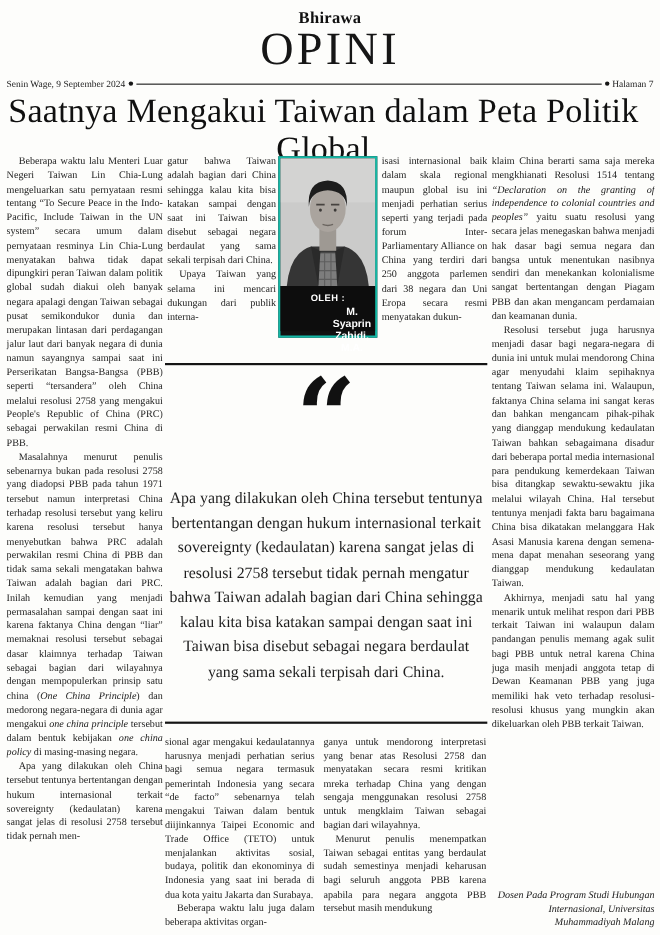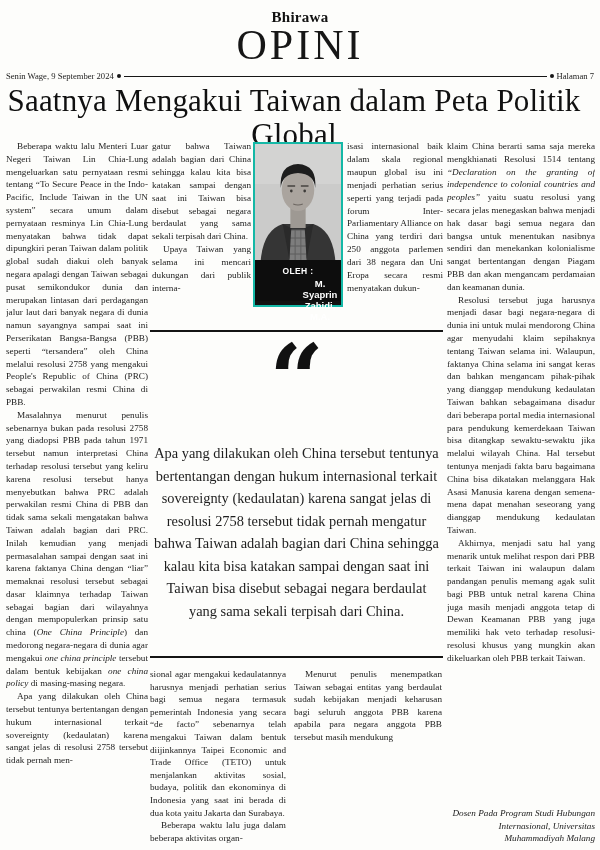--- a/index.html
+++ b/index.html
@@ -142,21 +142,22 @@
     <div class="qmark">“</div>
     <div class="qtext">Apa yang dilakukan oleh China tersebut tentunya bertentangan dengan hukum internasional terkait sovereignty (kedaulatan) karena sangat jelas di resolusi 2758 tersebut tidak pernah mengatur bahwa Taiwan adalah bagian dari China sehingga kalau kita bisa katakan sampai dengan saat ini Taiwan bisa disebut sebagai negara berdaulat yang sama sekali terpisah dari China.</div>
   </div>
 
   <div class="col col2b">
     <p><span>sional agar mengakui kedaulatannya harusnya menjadi perhatian serius bagi semua negara termasuk pemerintah Indonesia yang secara “de facto” sebenarnya telah mengakui Taiwan dalam bentuk diijinkannya Taipei Economic and Trade Office (TETO) untuk menjalankan aktivitas sosial, budaya, politik dan ekonominya di Indonesia yang saat ini berada di dua kota yaitu Jakarta dan Surabaya.</span></p>
     <p class="indent"><span>Beberapa waktu lalu juga dalam beberapa aktivitas organ-</span></p>
   </div>
 
   <div class="col col3b">
-    <p class="indent"><span>Menurut penulis menempatkan Taiwan sebagai entitas yang berdaulat sudah kebijakan menjadi keharusan bagi seluruh anggota PBB karena apabila para negara anggota PBB tersebut masih mendukung</span></p>
+    <p><span>ganya untuk mendorong interpretasi yang benar atas Resolusi 2758 dan menyatakan secara resmi kritikan mreka terhadap China yang dengan sengaja menggunakan resolusi 2758 untuk mengklaim Taiwan sebagai bagian dari wilayahnya.</span></p>
+    <p class="indent"><span>Menurut penulis menempatkan Taiwan sebagai entitas yang berdaulat sudah semestinya menjadi keharusan bagi seluruh anggota PBB karena apabila para negara anggota PBB tersebut masih mendukung</span></p>
   </div>
 
   <div class="col col5">
     <p><span>klaim China berarti sama saja mereka mengkhianati Resolusi 1514 tentang </span><i>“Declaration on the granting of independence to colonial countries and peoples”</i><span> yaitu suatu resolusi yang secara jelas menegaskan bahwa menjadi hak dasar bagi semua negara dan bangsa untuk menentukan nasibnya sendiri dan menekankan kolonialisme sangat bertentangan dengan Piagam PBB dan akan mengancam perdamaian dan keamanan dunia.</span></p>
     <p class="indent"><span>Resolusi tersebut juga harusnya menjadi dasar bagi negara-negara di dunia ini untuk mulai mendorong China agar menyudahi klaim sepihaknya tentang Taiwan selama ini. Walaupun, faktanya China selama ini sangat keras dan bahkan mengancam pihak-pihak yang dianggap mendukung kedaulatan Taiwan bahkan sebagaimana disadur dari beberapa portal media internasional para pendukung kemerdekaan Taiwan bisa ditangkap sewaktu-sewaktu jika melalui wilayah China. Hal tersebut tentunya menjadi fakta baru bagaimana China bisa dikatakan melanggara Hak Asasi Manusia karena dengan semena-mena dapat menahan seseorang yang dianggap mendukung kedaulatan Taiwan.</span></p>
     <p class="indent"><span>Akhirnya, menjadi satu hal yang menarik untuk melihat respon dari PBB terkait Taiwan ini walaupun dalam pandangan penulis memang agak sulit bagi PBB untuk netral karena China juga masih menjadi anggota tetap di Dewan Keamanan PBB yang juga memiliki hak veto terhadap resolusi-resolusi khusus yang mungkin akan dikeluarkan oleh PBB terkait Taiwan.</span></p>
     <div class="byline">Dosen Pada Program Studi Hubungan Internasional, Universitas Muhammadiyah Malang</div>
   </div>
 
 </div>

